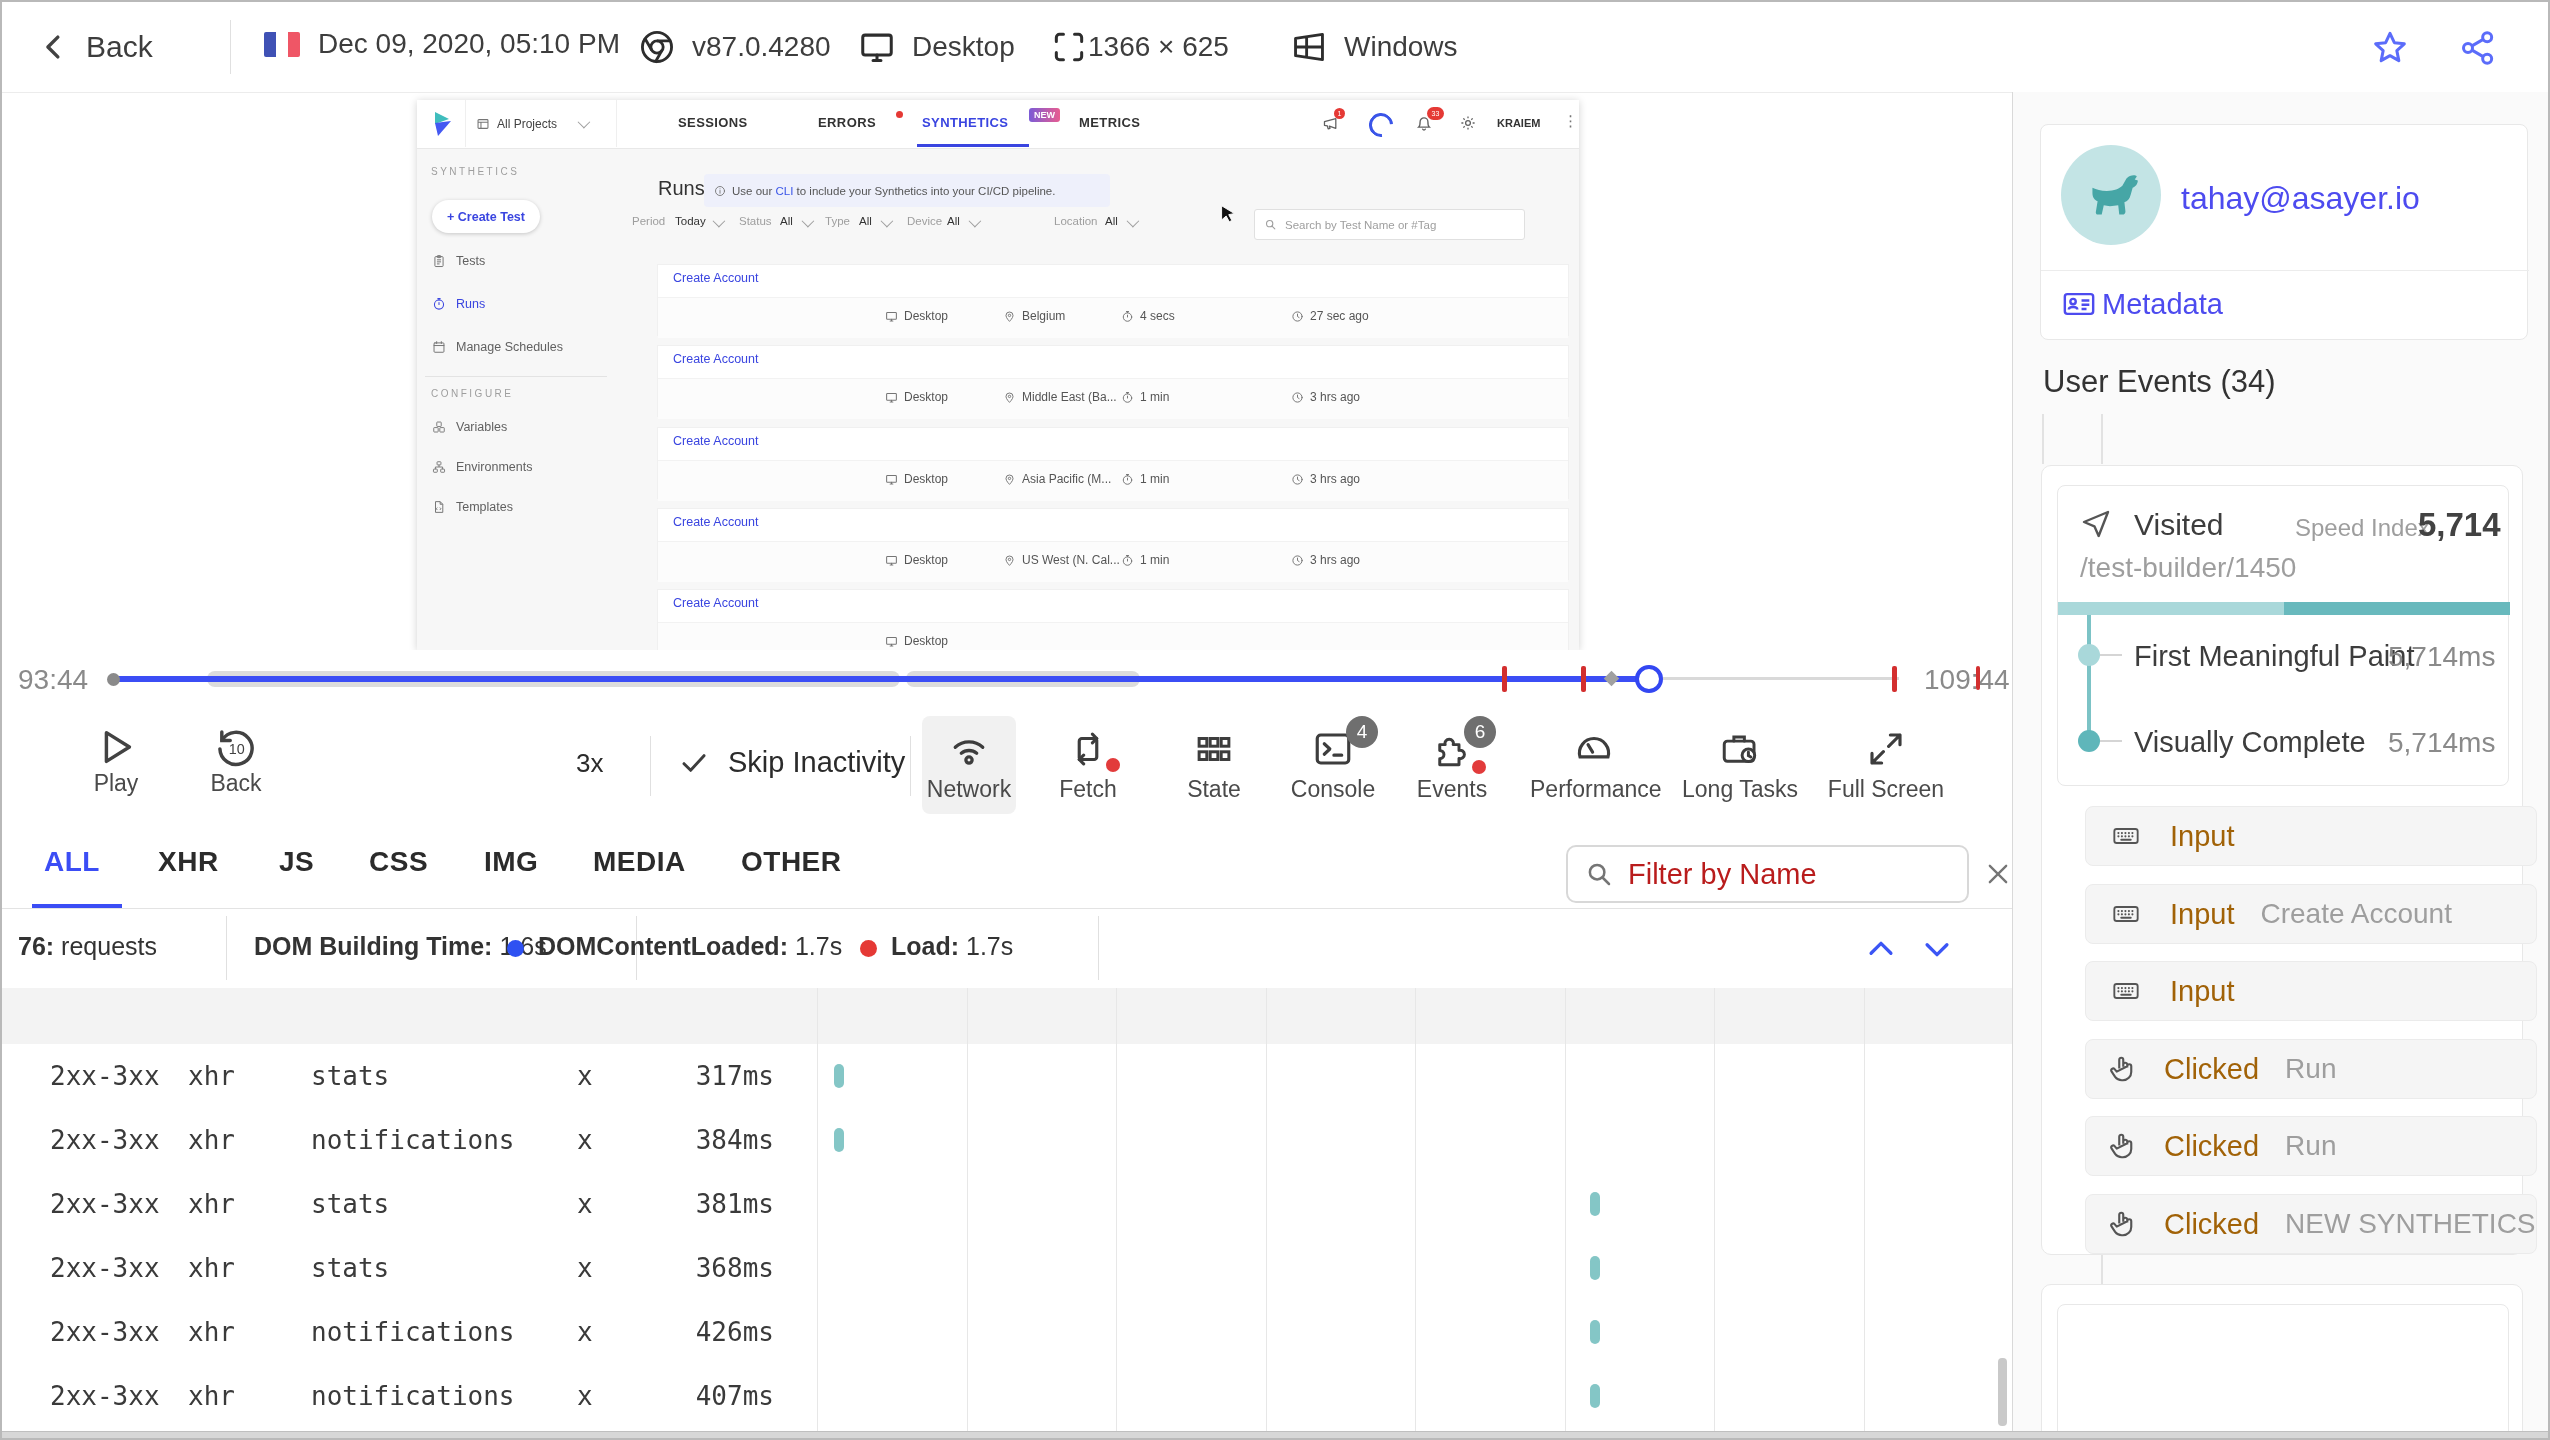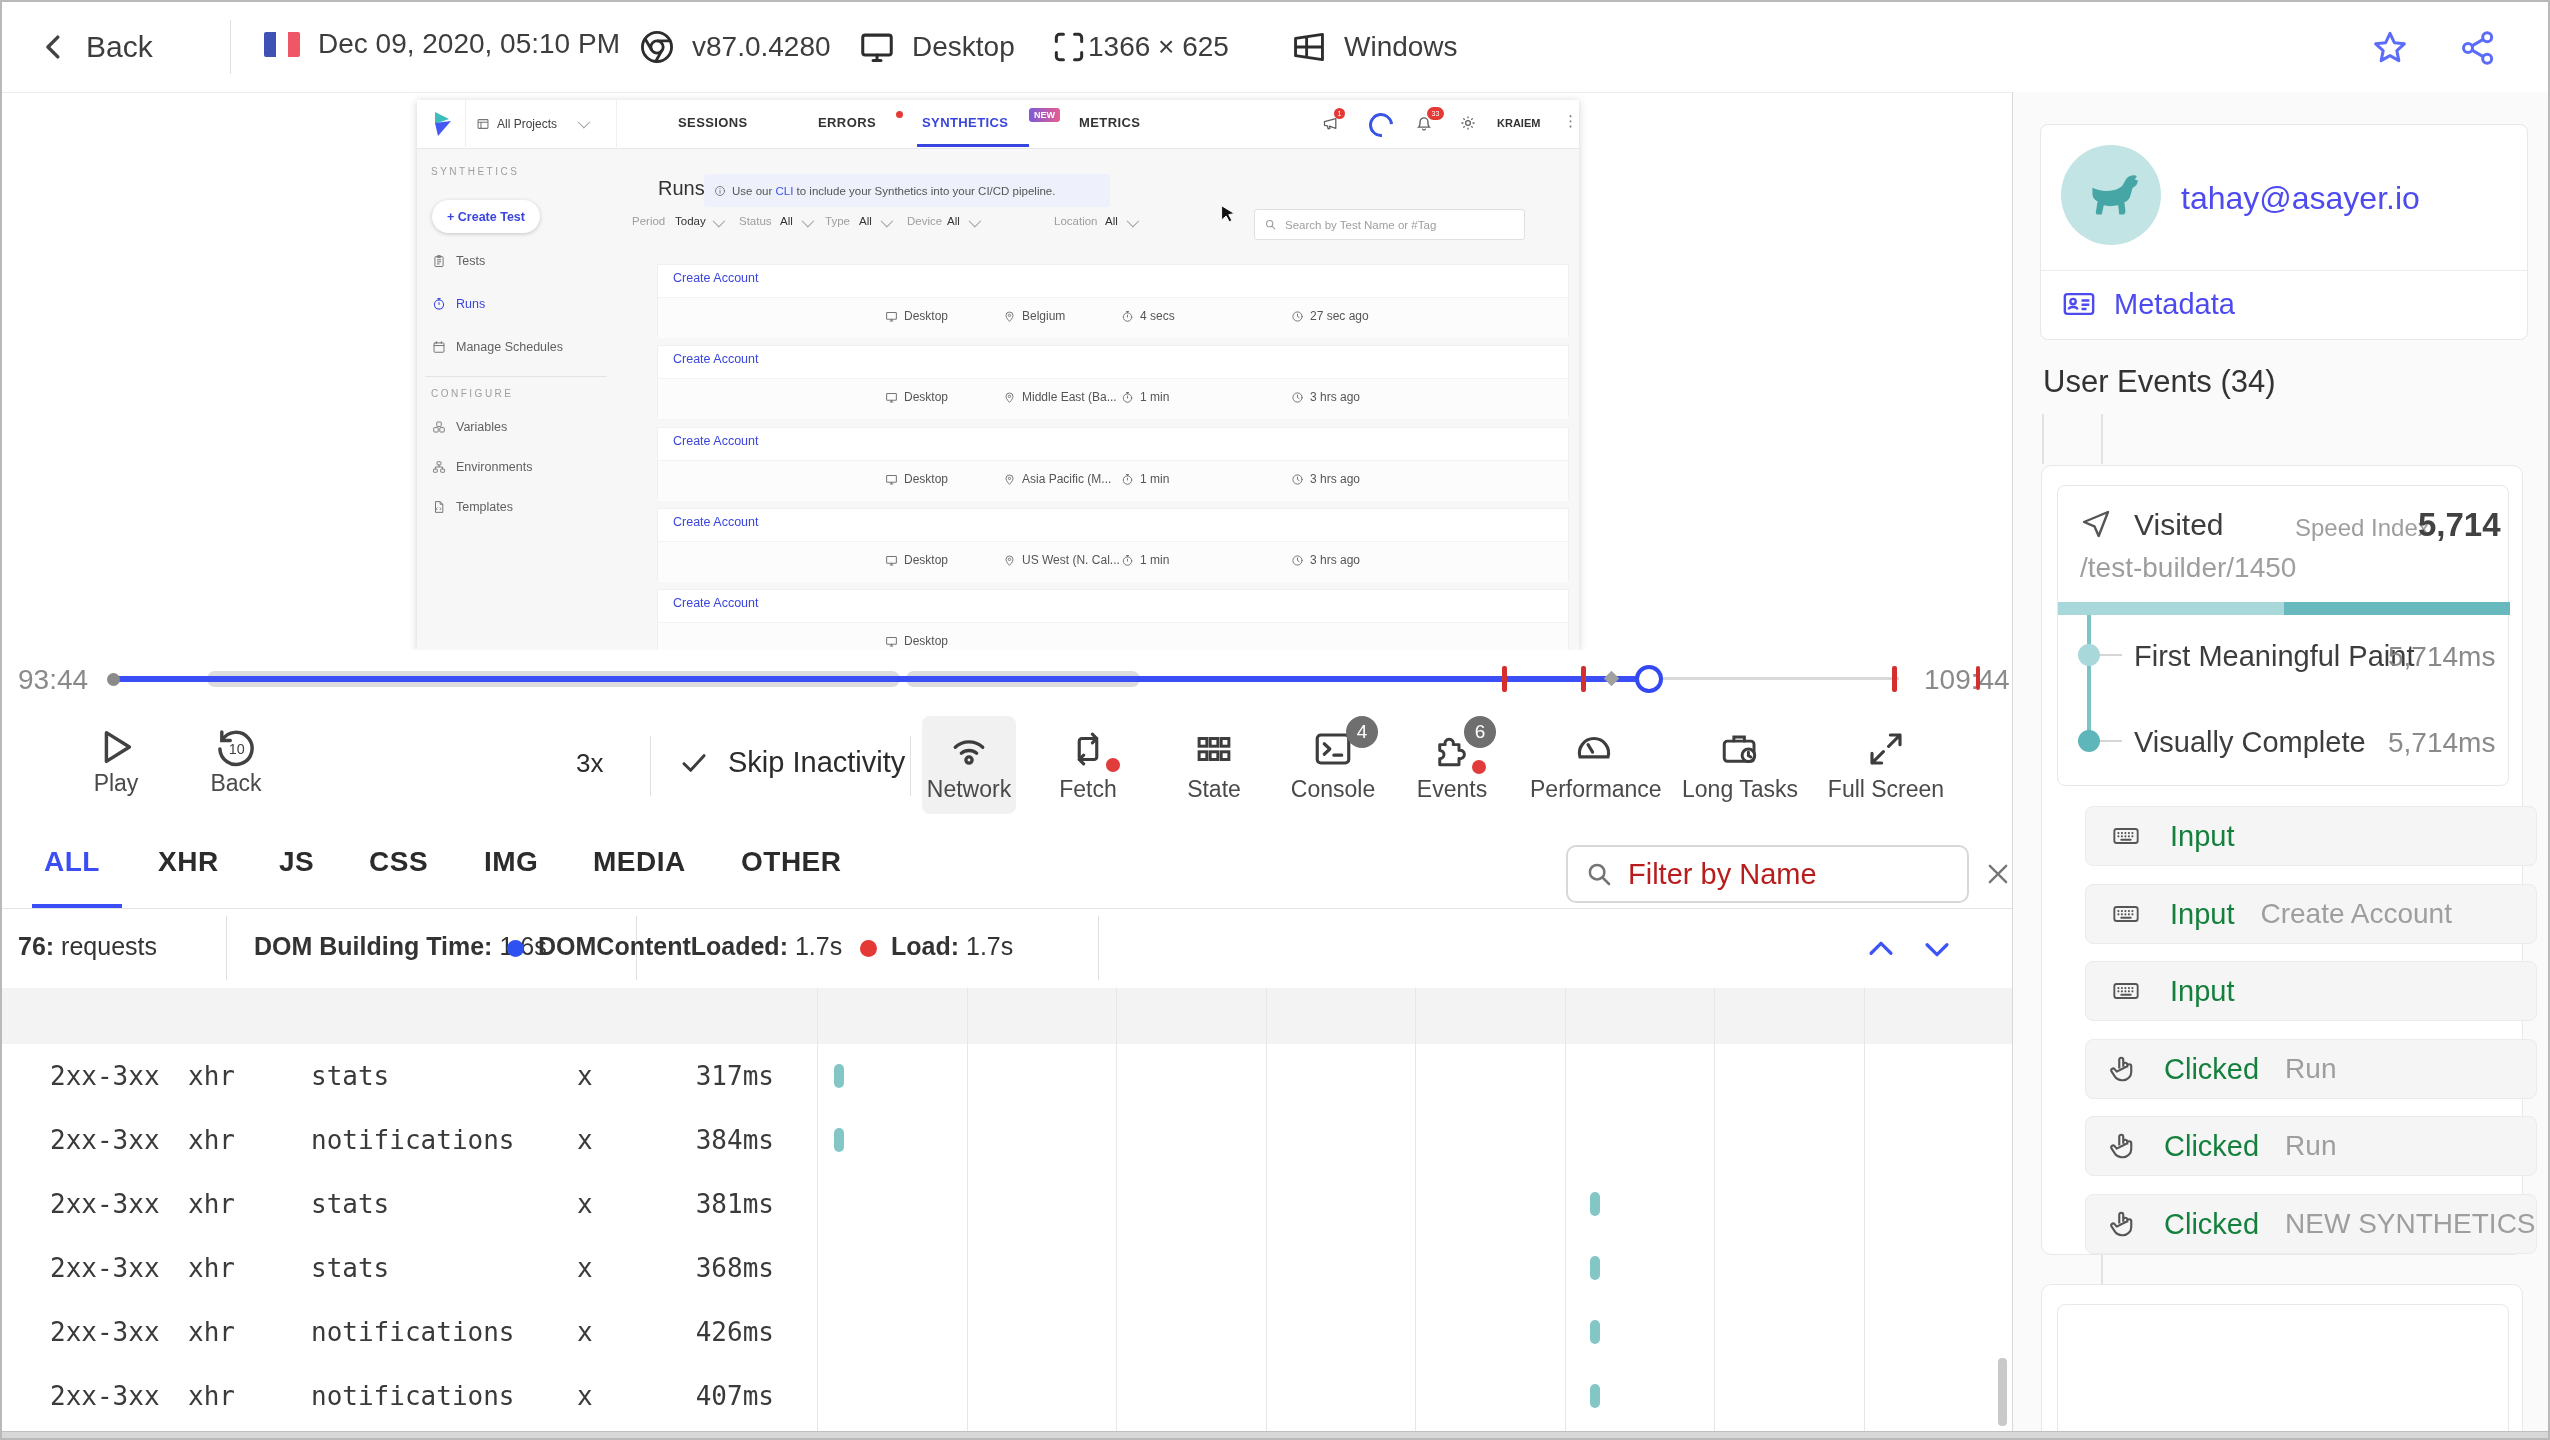--- a/index.html
+++ b/index.html
@@ -45,21 +45,21 @@
   .ntab{font-size:28px;font-weight:700;color:#2b2b2b;letter-spacing:.5px;}
   .statseg{font-size:25px;color:#333;}
   .gridline{top:986px;height:445px;width:1px;background:#e7e7e7;}
   .mono{font-family:"DejaVu Sans Mono",monospace;font-size:26px;color:#3a3a3a;margin-left:32px;}
   .wbar{position:absolute;width:10px;height:24px;border-radius:5px;background:#84c6c6;}
   
   .rsb{left:2010px;top:90px;width:540px;height:1350px;background:#fafafa;border-left:1px solid #d9d9d9;box-sizing:border-box;}
   .card{background:#fff;border:1px solid #e8e8e8;border-radius:8px;box-sizing:border-box;}
   .evrow{position:absolute;left:43px;width:452px;height:60px;background:#f5f5f5;border:1px solid #ebebeb;
          border-radius:8px;box-sizing:border-box;display:flex;align-items:center;gap:26px;padding-left:22px;}
-  .evtype{font-size:29px;font-weight:500;color:#15803d;}
+  .evtype{font-size:29px;font-weight:500;color:#a16207;}
   .evval{font-size:28px;color:#9e9e9e;}
   .dot{position:absolute;border-radius:50%;}
 </style>
 </head>
 <body>
 
 <svg width="0" height="0" style="position:absolute">
   <defs>
     <symbol id="s-chevL" viewBox="0 0 24 24">
         <polyline points="14,5 7,12 14,19" stroke="currentColor" fill="none" stroke-width="2.4" stroke-linecap="round" stroke-linejoin="round"></polyline>
@@ -809,21 +809,21 @@
   <div class="abs rsb">
 
     <div class="abs card" style="left:27px;top:32px;width:488px;height:216px">
       <div class="abs" style="left:20px;top:20px;width:100px;height:100px;border-radius:50%;background:#c3e4e5;display:flex;align-items:center;justify-content:center">
         <svg class="i" width="66" height="50" style="color:#46a6a6">
             <use href="#s-animal"></use>
           </svg>
       </div>
       <span class="abs" style="left:140px;top:55px;font-size:32px;color:#4d4bef">tahay@asayer.io</span>
       <div class="abs" style="left:0;top:145px;width:488px;height:1px;background:#ececec"></div>
-      <div class="abs flex" style="left:21px;top:162px;gap:18px;cursor:pointer">
+      <div class="abs flex" style="left:21px;top:162px;gap:6px;cursor:pointer">
         <svg class="i" width="34" height="34" style="color:#4d4bef">
             <use href="#s-idcard"></use>
           </svg>
         <span style="font-size:29px;color:#4d4bef">Metadata</span>
       </div>
     </div>
 
     <span class="abs" style="left:30px;top:272px;font-size:31px;font-weight:500;color:#333">User Events (34)</span>
 
     <div class="abs" style="left:29px;top:322px;width:2px;height:50px;background:#e2e2e2"></div>

